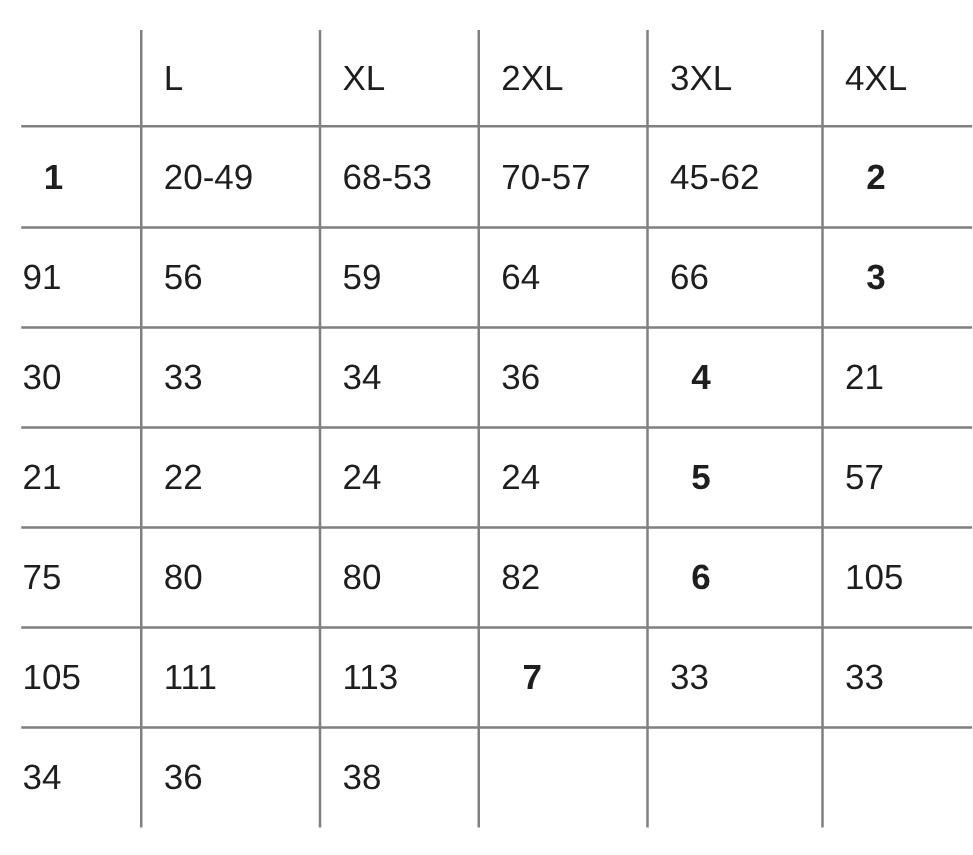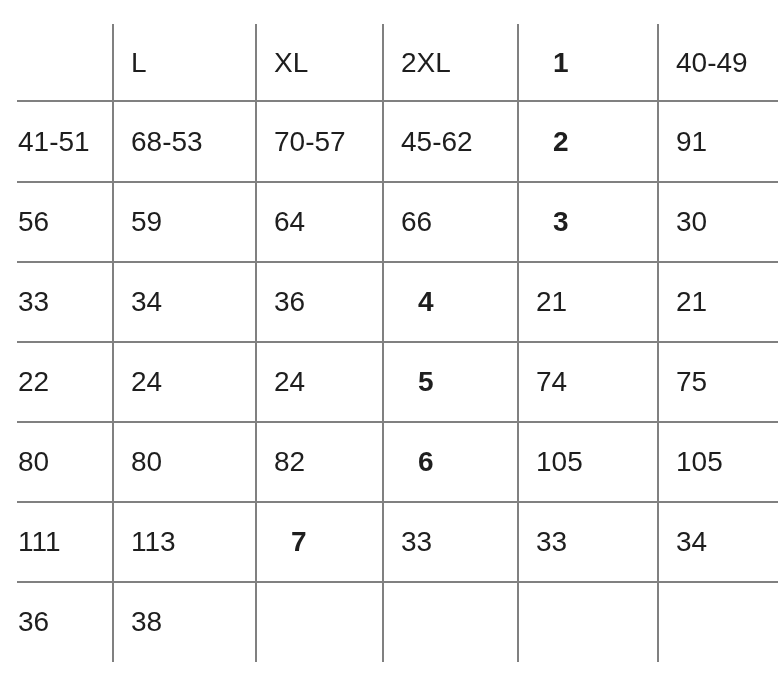--- a/index.html
+++ b/index.html
@@ -72,24 +72,25 @@
   <div class="hline" style="top:421px"></div>
   <div class="hline" style="top:501px"></div>
   <div class="hline" style="top:581px"></div>
 
   <div class="tbl">
 
     <div class="cell"></div>
     <div class="cell">L</div>
     <div class="cell">XL</div>
     <div class="cell">2XL</div>
+    <div class="cell">3XL</div>
+    <div class="cell">4XL</div>
 
     <div class="cell rowlabel">1</div>
-    <div class="cell">40-49</div>
-    <div class="cell">41-51</div>
+    <div class="cell">20-49</div>
     <div class="cell">68-53</div>
     <div class="cell">70-57</div>
     <div class="cell">45-62</div>
 
     <div class="cell rowlabel">2</div>
     <div class="cell">91</div>
     <div class="cell">56</div>
     <div class="cell">59</div>
     <div class="cell">64</div>
     <div class="cell">66</div>
@@ -101,21 +102,21 @@
     <div class="cell">36</div>
 
     <div class="cell rowlabel">4</div>
     <div class="cell">21</div>
     <div class="cell">21</div>
     <div class="cell">22</div>
     <div class="cell">24</div>
     <div class="cell">24</div>
 
     <div class="cell rowlabel">5</div>
-    <div class="cell">74</div>
+    <div class="cell">57</div>
     <div class="cell">75</div>
     <div class="cell">80</div>
     <div class="cell">80</div>
     <div class="cell">82</div>
 
     <div class="cell rowlabel">6</div>
     <div class="cell">105</div>
     <div class="cell">105</div>
     <div class="cell">111</div>
     <div class="cell">113</div>

